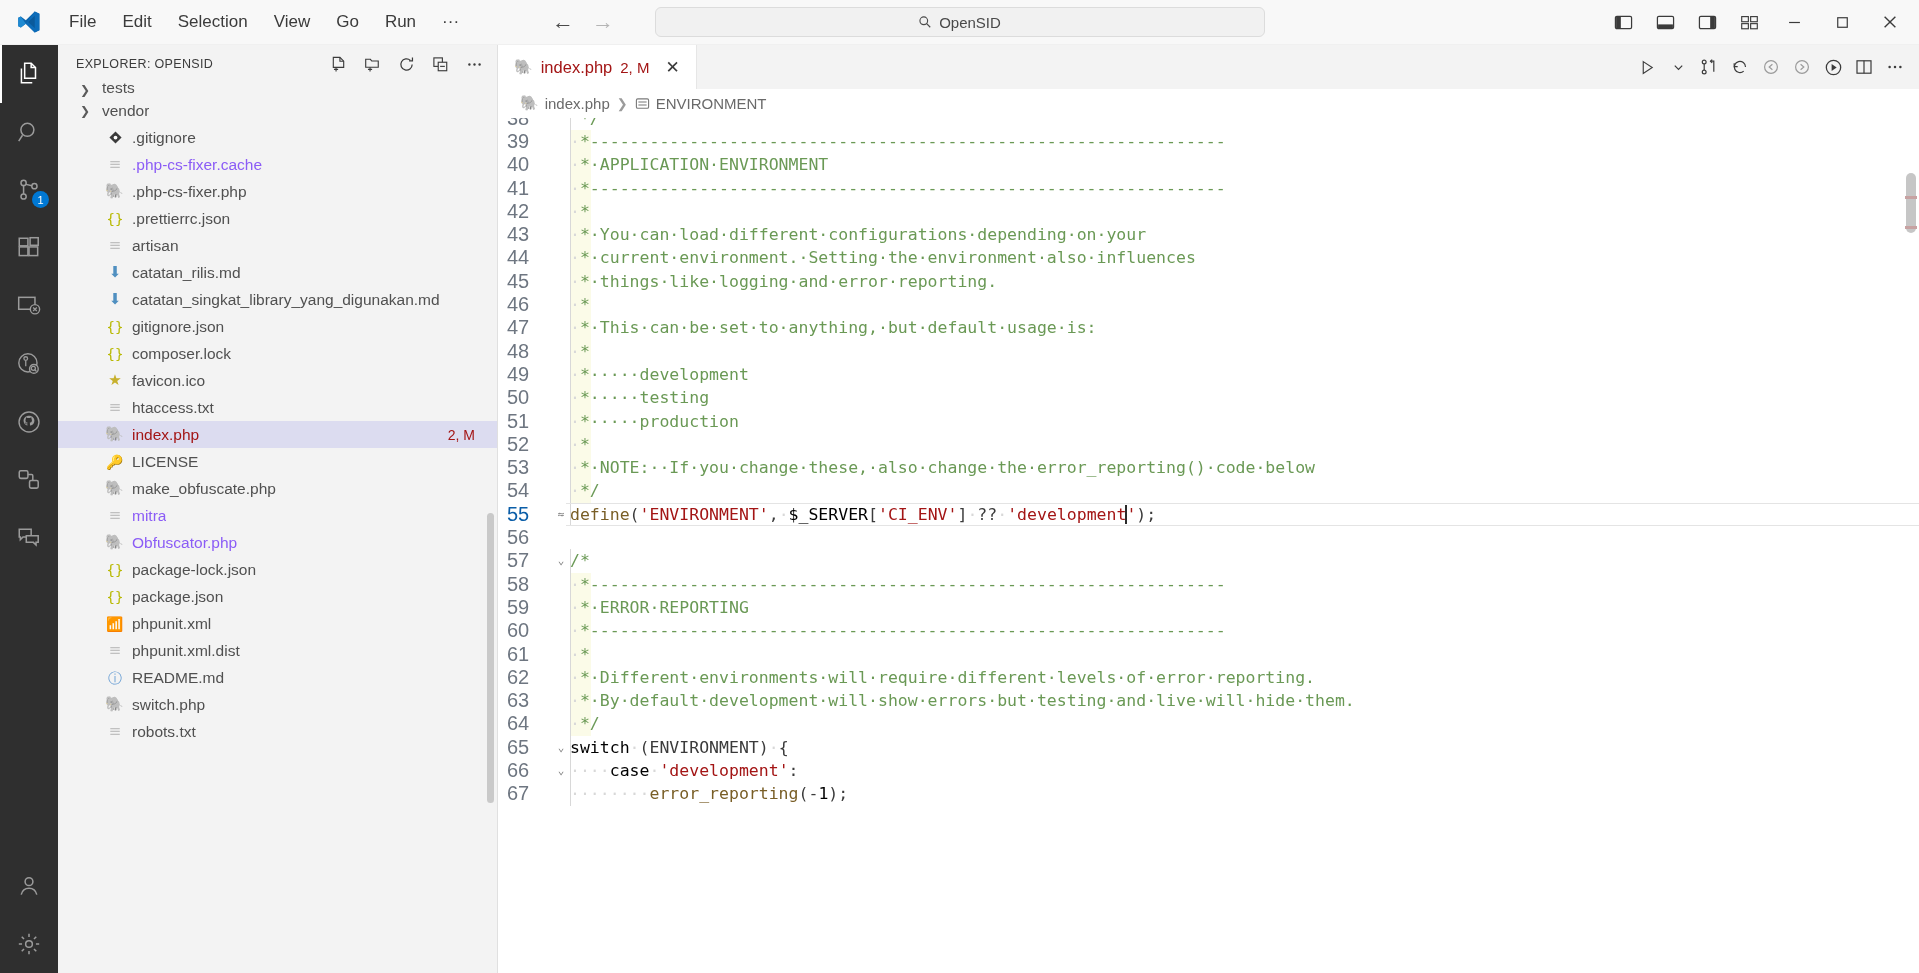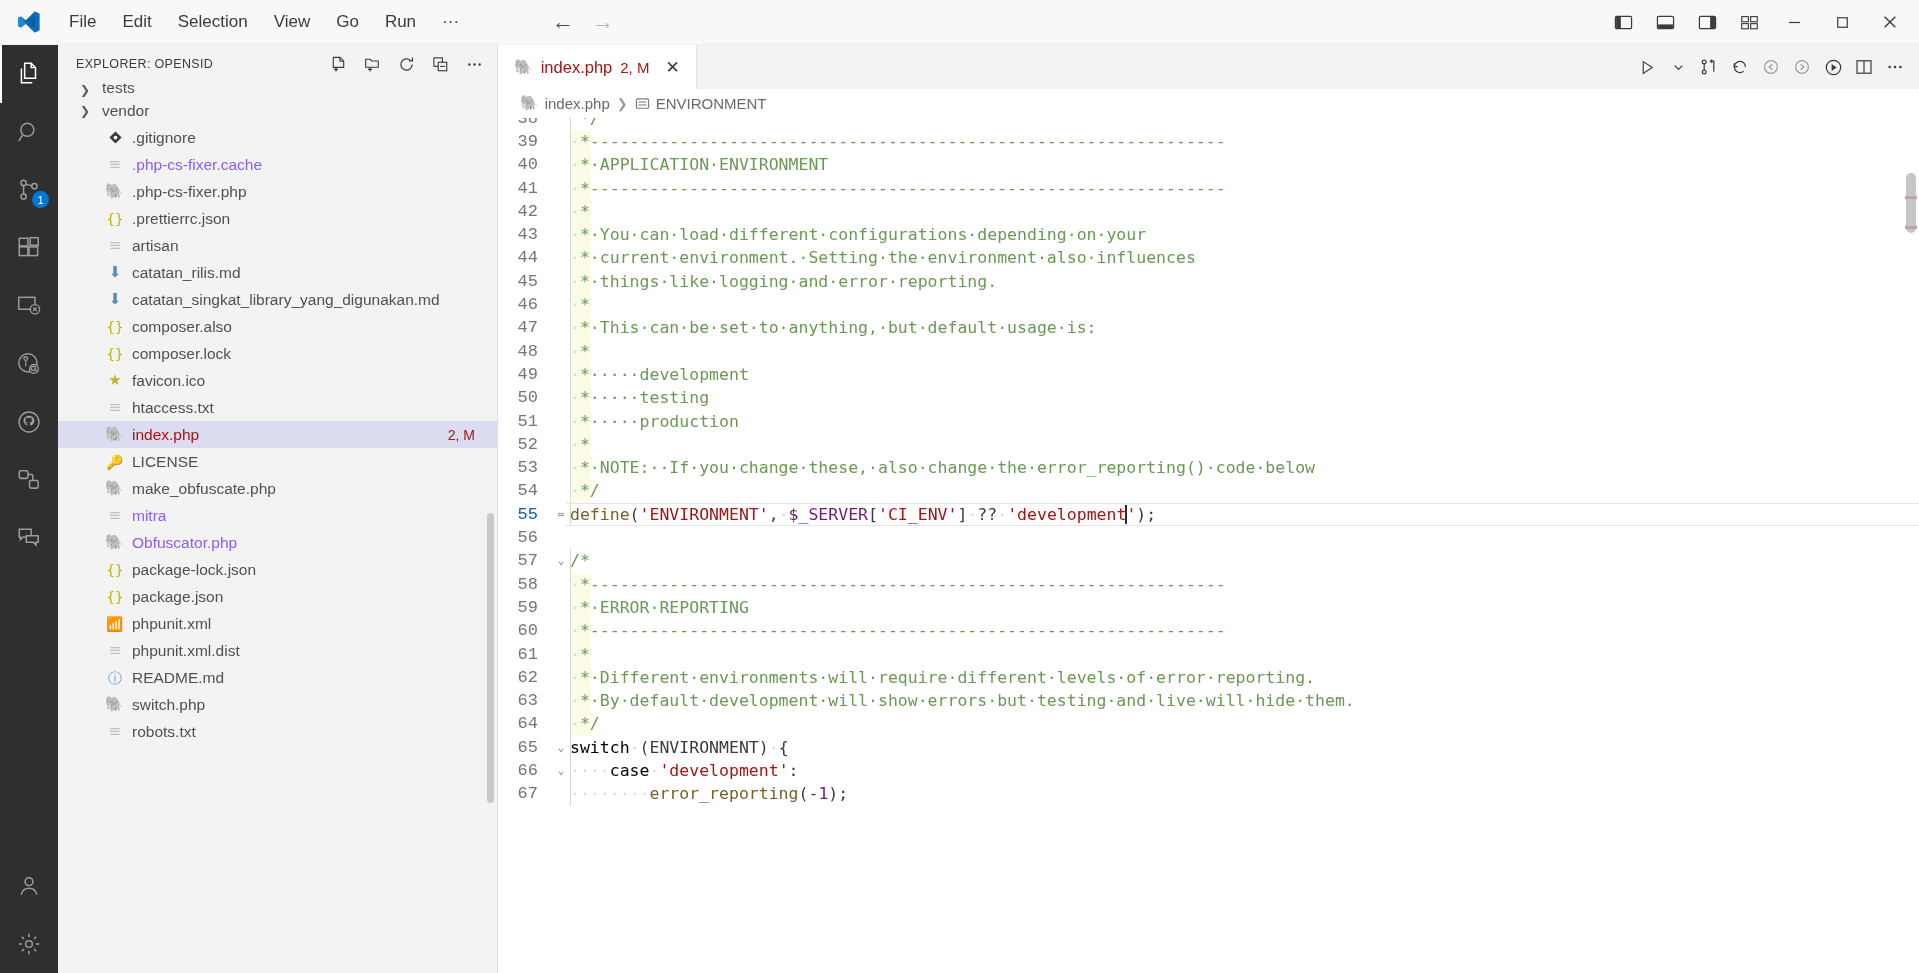--- a/index.html
+++ b/index.html
@@ -131,37 +131,37 @@
   .code {
     font-family:"DejaVu Sans Mono","Liberation Mono", monospace;
     font-size:16.5px; line-height:23.3px; white-space:pre;
   }
   .cline { display:flex; height:23.3px; align-items:center; position:relative; }
   .cline.active::after {
     content:""; position:absolute; left:68px; right:0; top:0; bottom:0;
     border-top:1px solid #e4e4e4; border-bottom:1px solid #e4e4e4; pointer-events:none;
   }
   .lnum {
-    width:54px; text-align:right; padding-right:14px; color:#6e7681; flex:0 0 54px;
-    font-size:17px; font-family:Liberation Mono, monospace;
+    width:54px; text-align:center; padding-right:14px; color:#6e7681; flex:0 0 54px;
+    font-size:20px; font-family:Liberation Sans, sans-serif;
   }
   .cline.active .lnum { color:#0b5ea8; }
   .fold { width:18px; flex:0 0 18px; text-align:center; color:#7a7a7a; font-size:11px; }
   .ctext { flex:1 1 auto; position:relative; padding-left:0; }
   .indentguide {
     position:absolute; left:0; top:0; bottom:0; width:1px; background:#d8d8d8;
   }
   .indenthl { background:#fbfbe8; }
   
   .t-comment { color:#6a9955; }
   .t-ws      { color:#d8d8d8; }
   .t-kw      { color:#000000; }
   .t-fn      { color:#795e26; }
   .t-str     { color:#a31515; }
-  .t-var     { color:#701a75; }
+  .t-var     { color:#000000; }
   .t-punct   { color:#3b3b3b; }
   .t-op      { color:#3b3b3b; }
   .cursor {
     display:inline-block; width:2px; height:19px; background:#2b2b2b;
     vertical-align:-4px; margin:0 -1px;
   }
   
   .editor-scroll {
     position:absolute; right:3px; top:55px; width:10px; height:60px;
     background:#c0c0c0; border-radius:5px; opacity:.9;
@@ -192,20 +192,27 @@
       <div class="menu-item">Go</div>
       <div class="menu-item">Run</div>
       <div class="menu-item">···</div>
     </div>
 
     <div class="nav-arrows">
       <span class="arrow">←</span>
       <span class="arrow disabled">→</span>
     </div>
 
+    <div class="cmd-center">
+      <svg width="14" height="14" viewBox="0 0 16 16">
+        <circle cx="6.6" cy="6.6" r="4.4" fill="none" stroke="#4a4a4a" stroke-width="1.3"></circle>
+        <line x1="9.9" y1="9.9" x2="14" y2="14" stroke="#4a4a4a" stroke-width="1.3"></line>
+      </svg>
+      <span>OpenSID</span>
+    </div>
 
     <div class="titlebar-right">
       <div class="layout-btn">
         <svg width="19" height="19" viewBox="0 0 20 20">
           <rect x="1.5" y="3.5" width="17" height="13" fill="none" stroke="#3b3b3b" stroke-width="1.3" rx="1.5"></rect>
           <rect x="2.2" y="4.2" width="5" height="11.6" fill="#3b3b3b"></rect>
         </svg>
       </div>
       <div class="layout-btn">
         <svg width="19" height="19" viewBox="0 0 20 20">
@@ -438,21 +445,21 @@
 
         <div class="row">
           <span class="chev"></span>
           <span class="ficon ic ic-md">⬇</span>
           <span class="fname">catatan_singkat_library_yang_digunakan.md</span>
         </div>
 
         <div class="row">
           <span class="chev"></span>
           <span class="ficon ic ic-json">{}</span>
-          <span class="fname">composer.also</span>
+          <span class="fname">gitignore.json</span>
         </div>
 
         <div class="row">
           <span class="chev"></span>
           <span class="ficon ic ic-json">{}</span>
           <span class="fname">composer.lock</span>
         </div>
 
         <div class="row">
           <span class="chev"></span>

